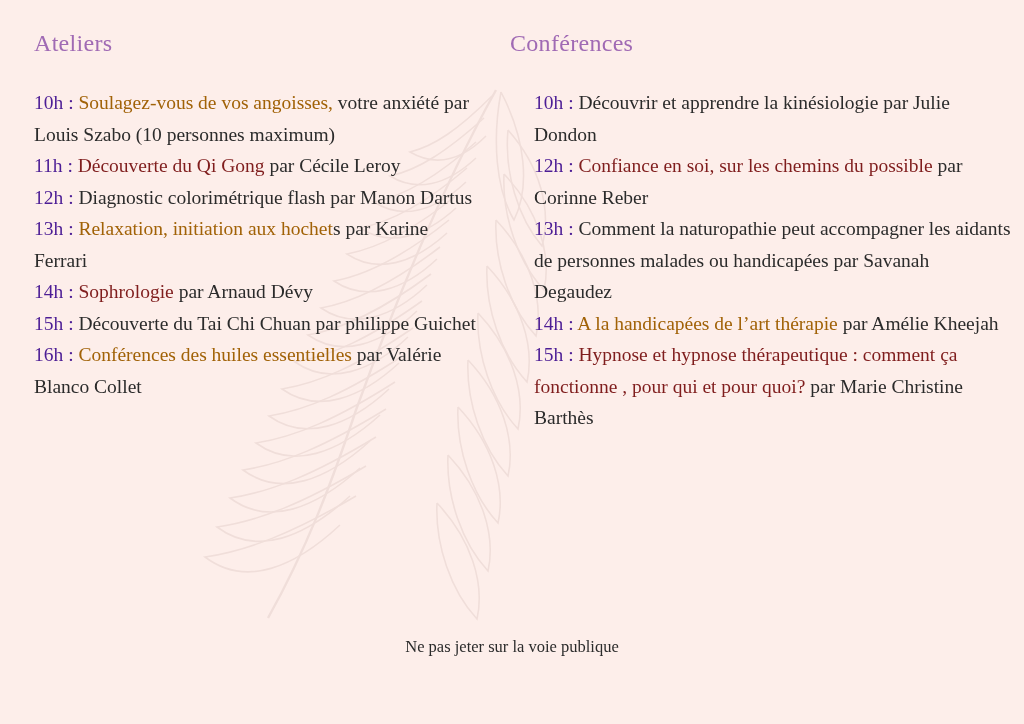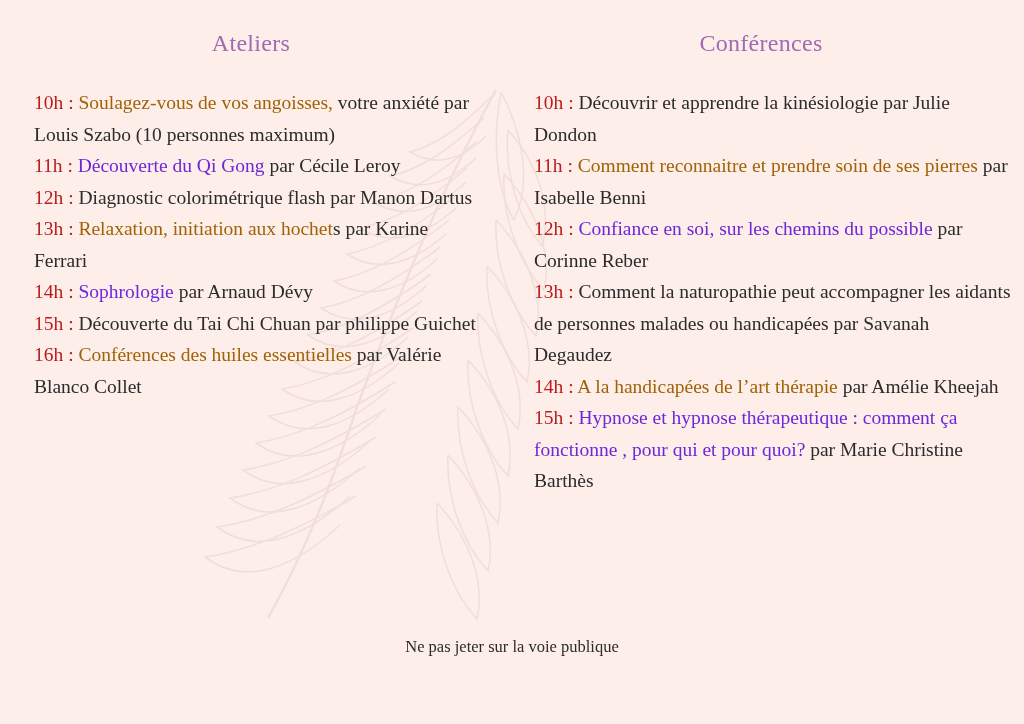--- a/index.html
+++ b/index.html
@@ -50,21 +50,21 @@
     padding-left: 34px;
     padding-right: 14px;
   }
   .column.right {
     width: 524px;
     padding-left: 0px;
     padding-right: 12px;
   }
 
   .col-title {
-    text-align: center;
+    text-align: left;
     color: #a06ab4;
     font-size: 24px;
     letter-spacing: 0.3px;
     margin: 0 0 30px 0;
     font-weight: normal;
   }
   .column.left .col-title {
     padding-right: 18px;
   }
   .column.right .col-title {
@@ -74,27 +74,27 @@
   .entry {
     font-size: 19.5px;
     line-height: 31.5px;
     color: #2b2b2b;
   }
   .column.right .entry {
     padding-left: 34px;
   }
 
   .hour {
-    color: #b91c1c;
+    color: #4c1d95;
   }
   .hl-purple {
     color: #a16207;
   }
   .hl-salmon {
-    color: #6d28d9;
+    color: #7f1d1d;
     font-family: Liberation Serif, serif;
   }
   .plain {
     color: #2b2b2b;
   }
 
   .footer-note {
     position: absolute;
     left: 0;
     top: 637px;
@@ -175,23 +175,20 @@
       </div>
     </div>
 
     <div class="column right">
       <h2 class="col-title">Conférences</h2>
 
       <div class="entry">
         <span class="hour">10h : </span><span class="plain">Découvrir et apprendre la kinésiologie par Julie Dondon</span>
       </div>
 
-      <div class="entry">
-        <span class="hour">11h : </span><span class="hl-purple">Comment reconnaitre et prendre soin de ses pierres</span><span class="plain"> par Isabelle Benni</span>
-      </div>
 
       <div class="entry">
         <span class="hour">12h : </span><span class="hl-salmon">Confiance en soi, sur les chemins du possible</span><span class="plain"> par Corinne Reber</span>
       </div>
 
       <div class="entry">
         <span class="hour">13h : </span><span class="plain">Comment la naturopathie peut accompagner les aidants de personnes malades ou handicapées par Savanah Degaudez</span>
       </div>
 
       <div class="entry">

